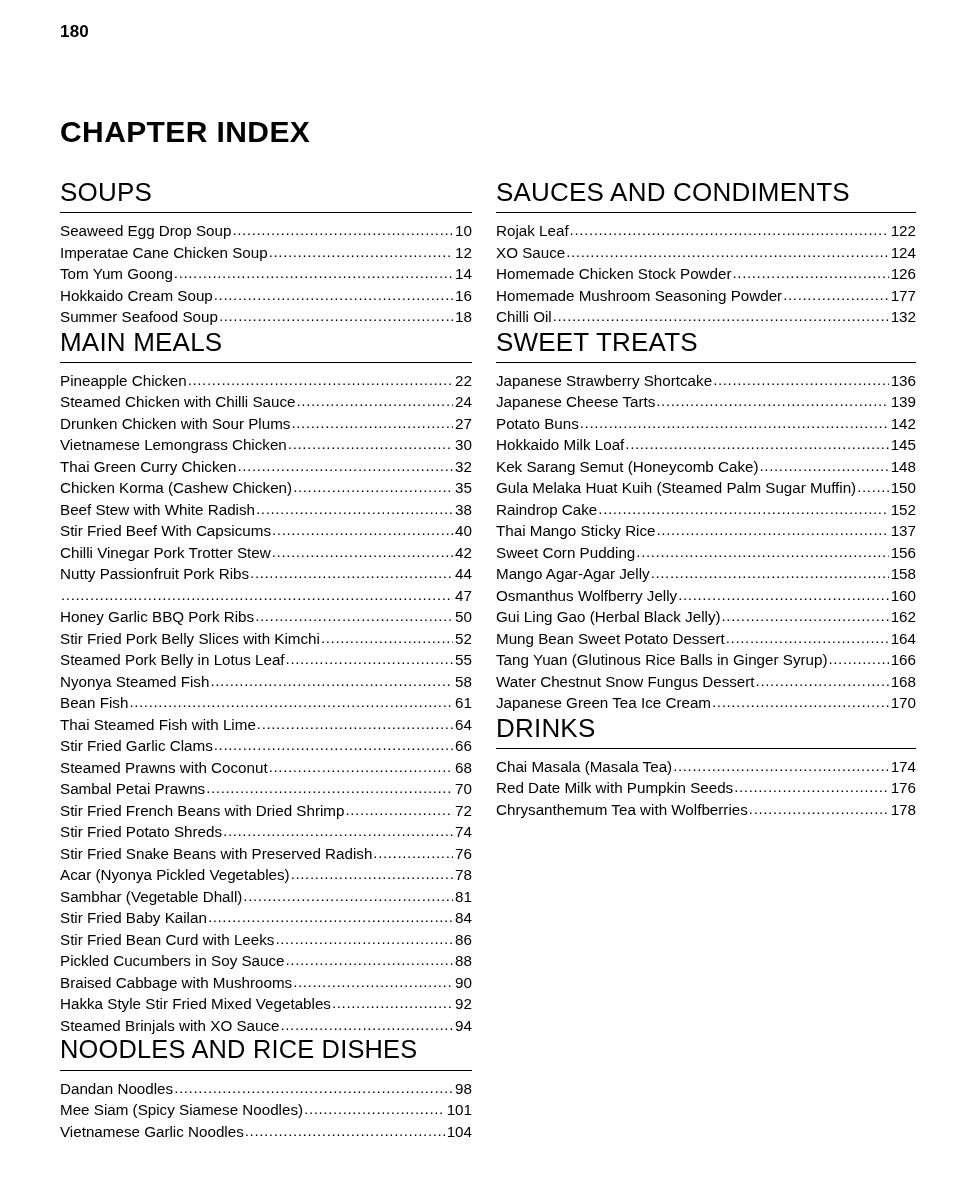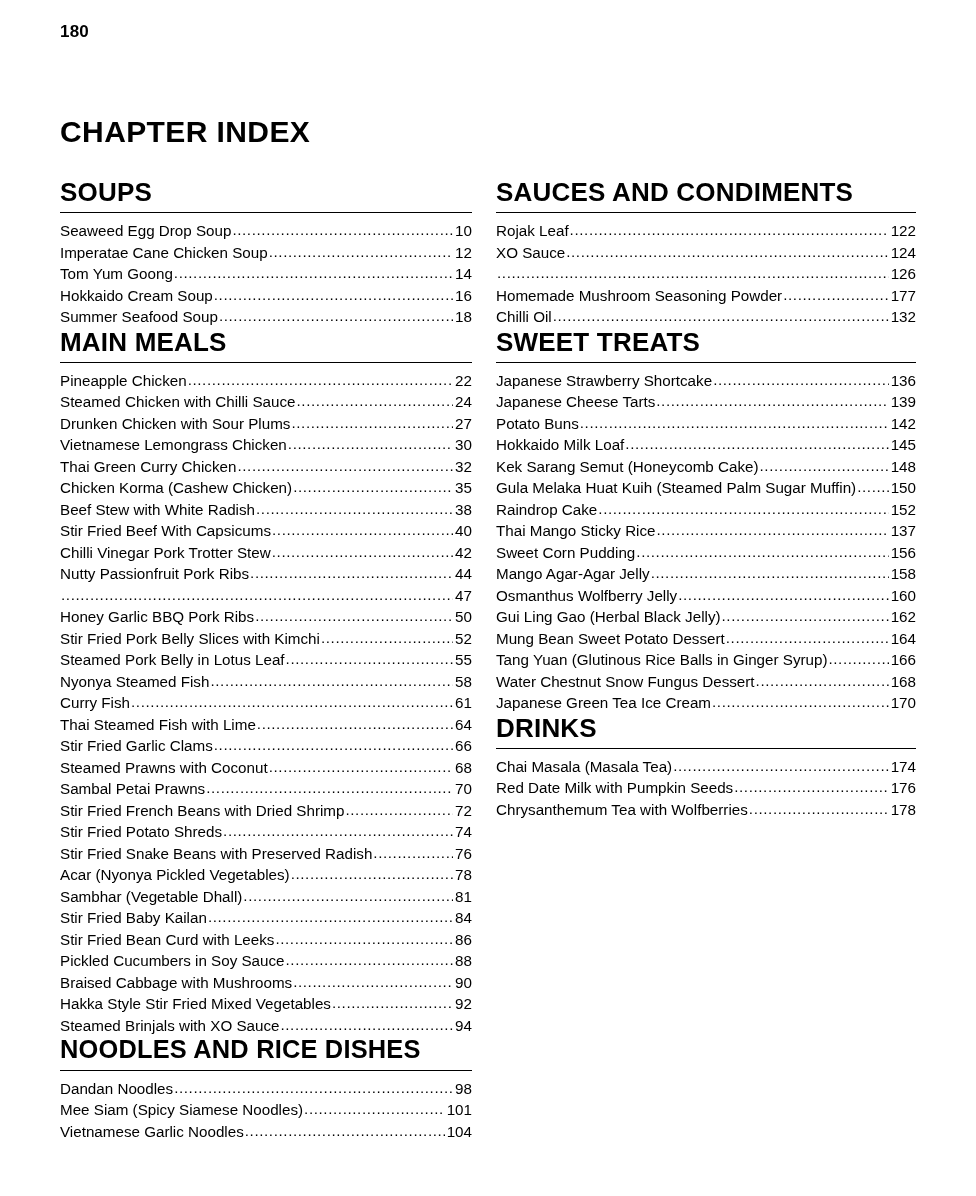--- a/index.html
+++ b/index.html
@@ -50,21 +50,21 @@
     top: 0;
   }
   .col-left  { left: 0px;   width: 412px; }
   .col-right { left: 436px; width: 420px; }
 
   .section { margin-bottom: 0; }
   .section + .section { }
 
   .section-heading {
     font-size: 26px;
-    font-weight: bold;
+    font-weight: normal;
     letter-spacing: 0.2px;
     line-height: 1.08;
     margin: 0 0 6px 0;
     white-space: nowrap;
   }
   .section-rule {
     border: 0;
     border-top: 1.6px solid #000;
     margin: 0 0 7px 0;
     width: 100%;
@@ -216,21 +216,21 @@
               <span class="entry-title">Steamed Pork Belly in Lotus Leaf</span>
               <span class="entry-dots"> ........................................................................................................................</span>
               <span class="entry-page">55</span>
             </li>
             <li class="entry">
               <span class="entry-title">Nyonya Steamed Fish</span>
               <span class="entry-dots"> ........................................................................................................................</span>
               <span class="entry-page">58</span>
             </li>
             <li class="entry">
-              <span class="entry-title">Curry Fish</span>
+              <span class="entry-title">Bean Fish</span>
               <span class="entry-dots"> ........................................................................................................................</span>
               <span class="entry-page">61</span>
             </li>
             <li class="entry">
               <span class="entry-title">Thai Steamed Fish with Lime</span>
               <span class="entry-dots"> ........................................................................................................................</span>
               <span class="entry-page">64</span>
             </li>
             <li class="entry">
               <span class="entry-title">Stir Fried Garlic Clams</span>
@@ -336,20 +336,21 @@
               <span class="entry-title">Rojak Leaf</span>
               <span class="entry-dots"> ........................................................................................................................</span>
               <span class="entry-page">122</span>
             </li>
             <li class="entry">
               <span class="entry-title">XO Sauce</span>
               <span class="entry-dots"> ........................................................................................................................</span>
               <span class="entry-page">124</span>
             </li>
             <li class="entry">
+              <span class="entry-title">Homemade Chicken Stock Powder</span>
               <span class="entry-dots"> ........................................................................................................................</span>
               <span class="entry-page">126</span>
             </li>
             <li class="entry">
               <span class="entry-title">Homemade Mushroom Seasoning Powder</span>
               <span class="entry-dots"> ........................................................................................................................</span>
               <span class="entry-page">177</span>
             </li>
             <li class="entry">
               <span class="entry-title">Chilli Oil</span>

